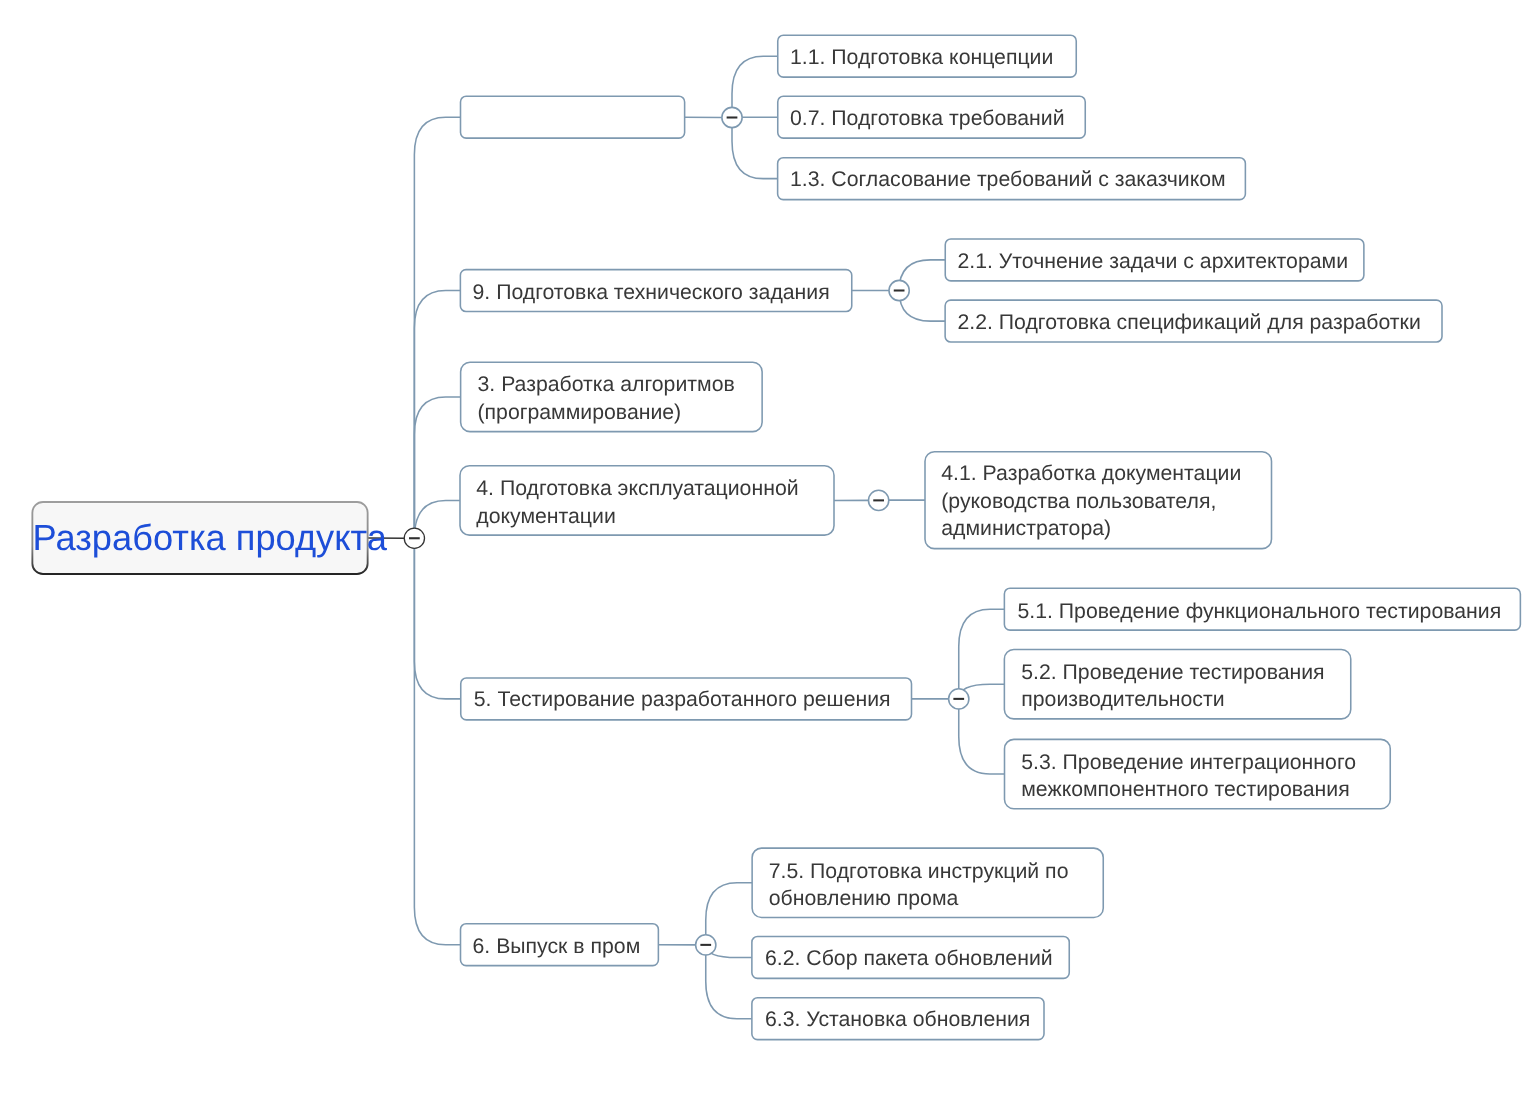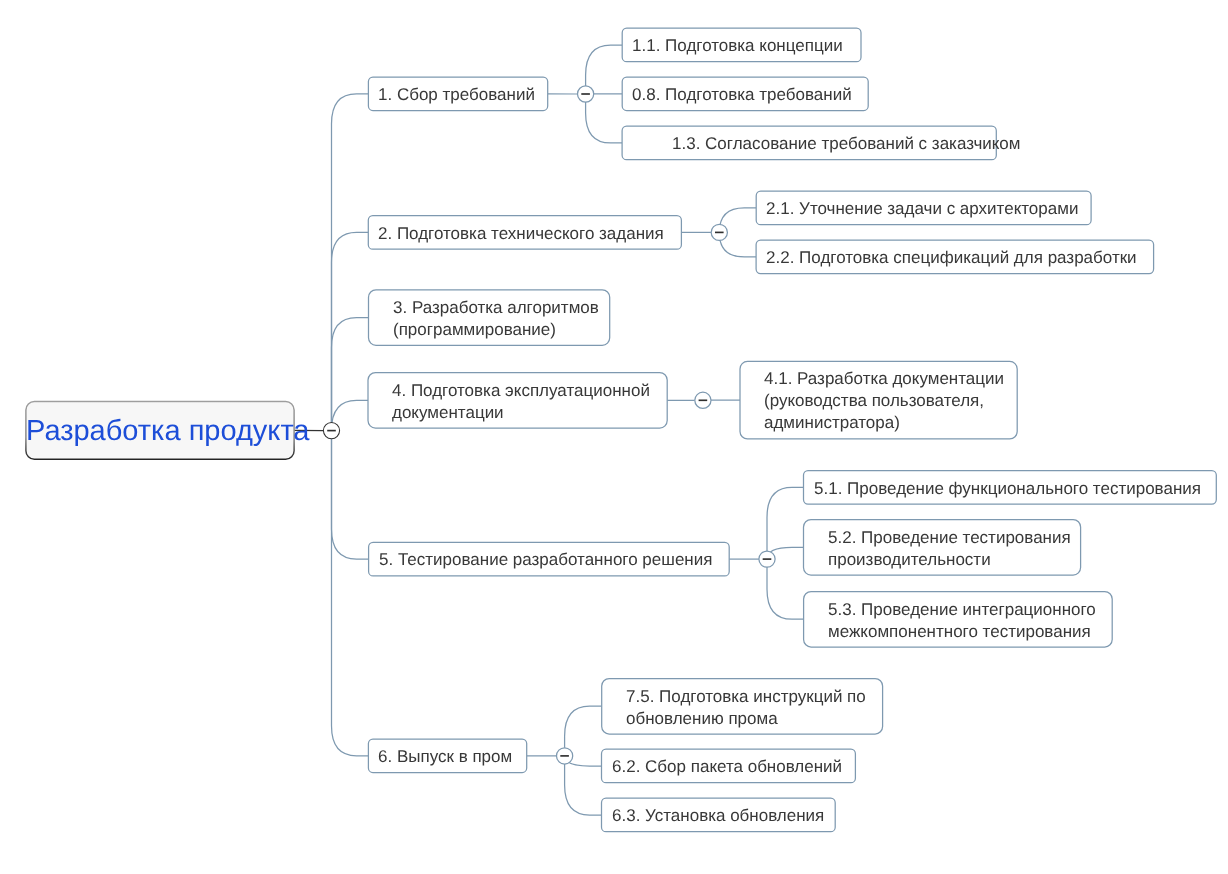--- a/index.html
+++ b/index.html
@@ -5,21 +5,21 @@
 <style>
 html,body{margin:0;padding:0;background:#ffffff;}
 body{width:1228px;height:874px;overflow:hidden;font-family:"Liberation Sans",sans-serif;
      -webkit-font-smoothing:antialiased;text-rendering:geometricPrecision;}
 #canvas{position:relative;width:1228px;height:874px;background:#ffffff;}
 #links{position:absolute;left:0;top:0;}
 .node{position:absolute;box-sizing:border-box;background:transparent;
       font-size:17px;line-height:22px;color:#383838;white-space:pre;
       padding:7px 0 0 10px;}
 .node .ln{display:block;height:22px;}
-.node.multi{padding-left:24px;}
+.node.multi{padding-left:13px;}
 .node{will-change:transform;transform:translateZ(0);}
 .node.root{font-size:29px;color:#1d4ed8;padding:0;text-align:center;}
 .node.root .ln{height:57.6px;line-height:58px;}
 </style>
 </head>
 <body>
 
 <div id="canvas">
   <svg id="links" width="1228" height="874" viewBox="0 0 1228 874">
     <defs>
@@ -93,25 +93,24 @@
       <circle cx="767.0" cy="559.1" r="8.1" fill="#ffffff" stroke="#7e99b0" stroke-width="1.25"></circle>
       <line x1="762.7" y1="559.1" x2="771.3" y2="559.1" stroke="#2e2e2e" stroke-width="1.65"></line>
     </g>
     <g>
       <circle cx="564.6" cy="755.9" r="8.1" fill="#ffffff" stroke="#7e99b0" stroke-width="1.25"></circle>
       <line x1="560.3" y1="755.9" x2="568.9" y2="755.9" stroke="#2e2e2e" stroke-width="1.65"></line>
     </g>
   </svg>
 
   <div class="node root" style="left:25.9px;top:401.6px;width:268.2px;height:57.6px;"><span class="ln">Разработка продукта</span></div>
-  <div class="node" style="left:368.4px;top:77.0px;width:179.3px;height:33.5px;"><span class="ln">1. Сбор требований</span></div>
   <div class="node" style="left:622.2px;top:28.2px;width:238.8px;height:33.5px;"><span class="ln">1.1. Подготовка концепции</span></div>
-  <div class="node" style="left:622.2px;top:77.0px;width:246.0px;height:33.5px;"><span class="ln">0.8. Подготовка требований</span></div>
-  <div class="node" style="left:622.1px;top:126.2px;width:374.2px;height:21px;margin-left:40px;"><span class="ln">1.3. Согласование требований с заказчиком</span></div>
-  <div class="node" style="left:368.3px;top:215.7px;width:313.1px;height:33.5px;"><span class="ln">2. Подготовка технического задания</span></div>
+  <div class="node" style="left:622.2px;top:77.0px;width:246.0px;height:33.5px;"><span class="ln">0.7. Подготовка требований</span></div>
+  <div class="node" style="left:622.1px;top:126.2px;width:374.2px;height:21px;"><span class="ln">1.3. Согласование требований с заказчиком</span></div>
+  <div class="node" style="left:368.3px;top:215.7px;width:313.1px;height:33.5px;"><span class="ln">9. Подготовка технического задания</span></div>
   <div class="node" style="left:756.2px;top:191.2px;width:387px;height:33.5px;"><span class="ln">2.1. Уточнение задачи с архитекторами</span></div>
   <div class="node" style="left:756.1px;top:240.1px;width:397.5px;height:16px;"><span class="ln">2.2. Подготовка спецификаций для разработки</span></div>
   <div class="node multi" style="left:368.5px;top:289.8px;width:241.2px;height:55.5px;"><span class="ln">3. Разработка алгоритмов</span><span class="ln">(программирование)</span></div>
   <div class="node multi" style="left:368.0px;top:372.6px;width:299.2px;height:55.5px;"><span class="ln">4. Подготовка эксплуатационной</span><span class="ln">документации</span></div>
   <div class="node multi" style="left:740.0px;top:361.4px;width:277.2px;height:99px;"><span class="ln">4.1. Разработка документации</span><span class="ln">(руководства пользователя,</span><span class="ln">администратора)</span></div>
   <div class="node" style="left:368.6px;top:542.4px;width:360.6px;height:33.5px;"><span class="ln">5. Тестирование разработанного решения</span></div>
   <div class="node" style="left:803.5px;top:470.6px;width:412.8px;height:33.5px;"><span class="ln">5.1. Проведение функционального тестирования</span></div>
   <div class="node multi" style="left:803.5px;top:519.6px;width:277.1px;height:55.5px;"><span class="ln">5.2. Проведение тестирования</span><span class="ln">производительности</span></div>
   <div class="node multi" style="left:803.6px;top:591.5px;width:308.6px;height:55.5px;"><span class="ln">5.3. Проведение интеграционного</span><span class="ln">межкомпонентного тестирования</span></div>
   <div class="node" style="left:368.4px;top:739.0px;width:158.3px;height:33.5px;"><span class="ln">6. Выпуск в пром</span></div>

